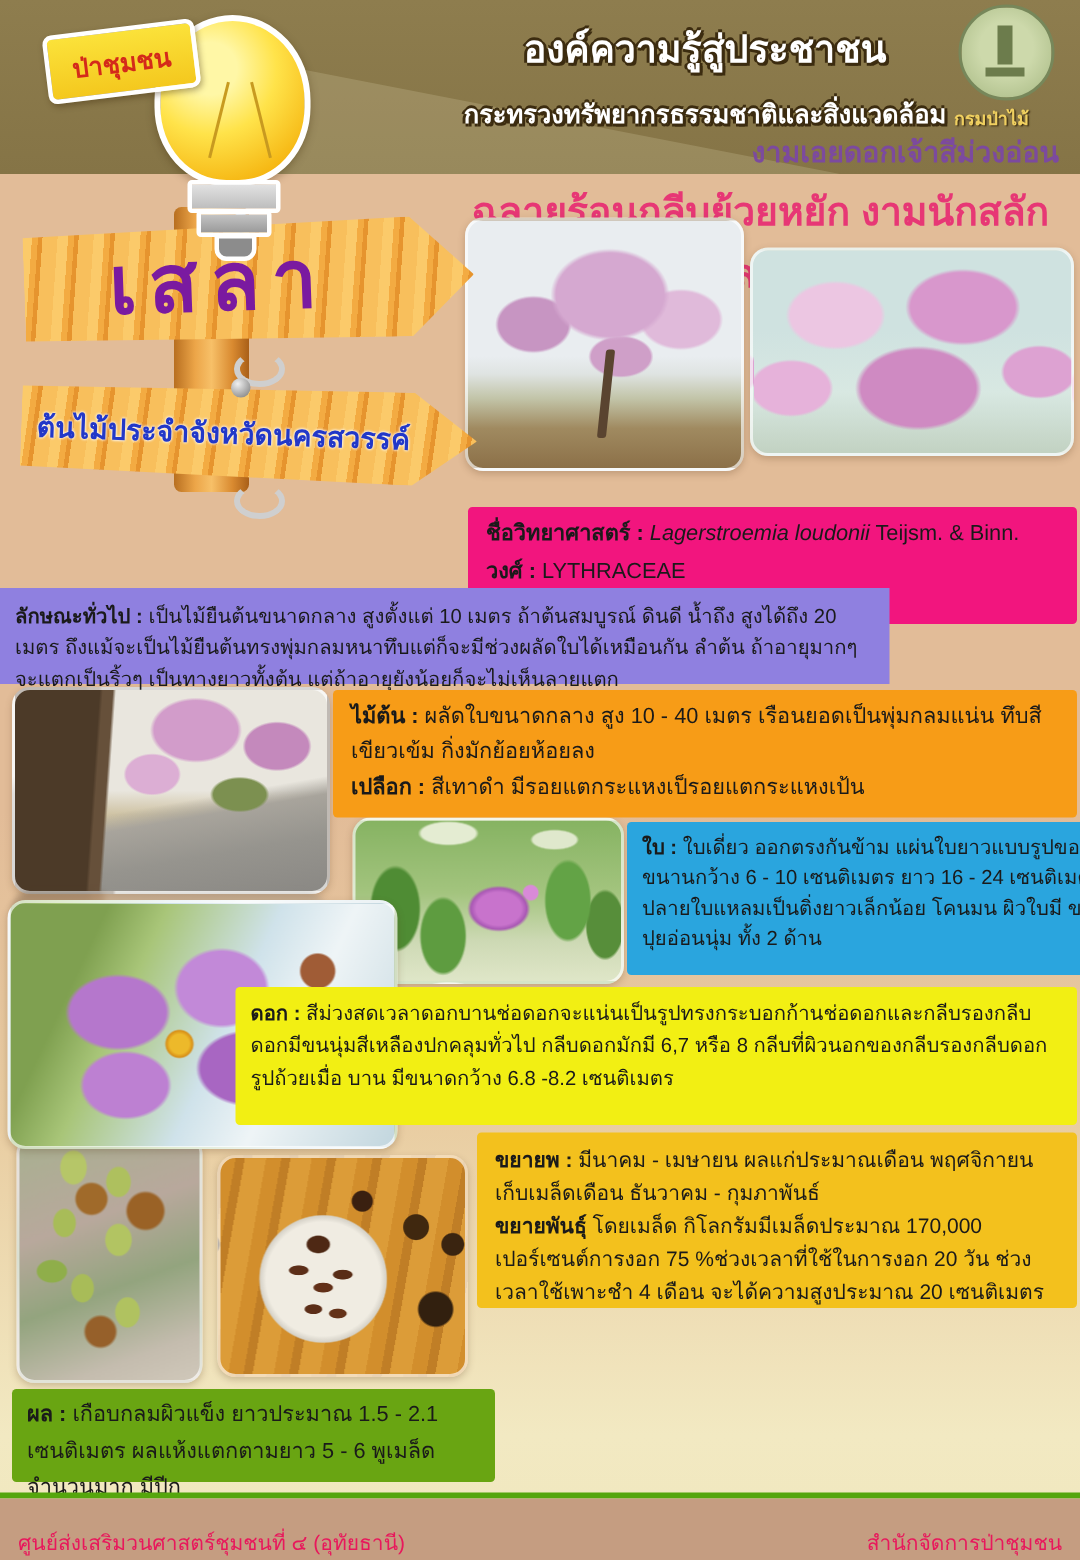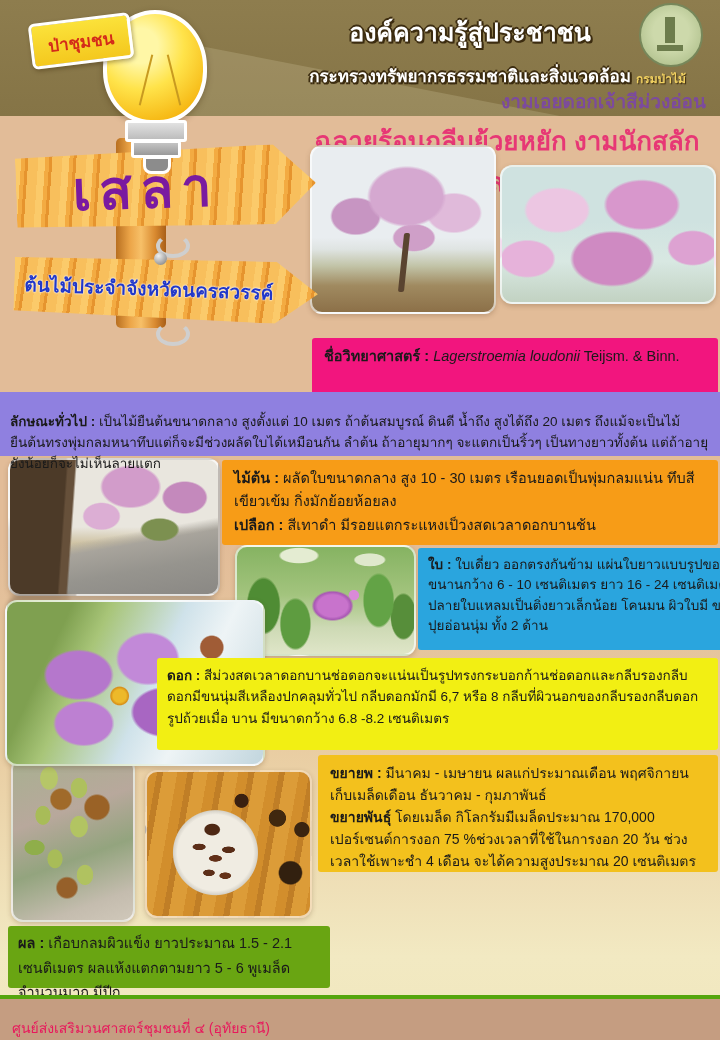--- a/index.html
+++ b/index.html
@@ -144,22 +144,22 @@
       radial-gradient(circle 20px at 88% 70%,#32200f 0 55%,rgba(0,0,0,0) 62%),
       radial-gradient(circle 15px at 80% 32%,#40280f 0 55%,rgba(0,0,0,0) 60%),
       radial-gradient(circle 13px at 95% 40%,#3a2410 0 55%,rgba(0,0,0,0) 62%),
       repeating-linear-gradient(100deg,#d28e2c 0 10px,#c07e26 10px 16px,#dc9c38 16px 30px);}
   
   .box{position:absolute;box-sizing:border-box;color:#1a1a1a;border-radius:3px;}
   .lbl{font-weight:bold;}
   .box-sci{left:312px;top:310px;width:406px;height:78px;background:#f2157e;
     padding:6px 12px;font-size:14.5px;line-height:1.72;margin-top:28px;}
   .italic{font-style:italic;}
-  .box-general{left:0;top:392px;width:720px;height:64px;background:#8f80e0;
-    padding:20px 10px;font-size:13.5px;line-height:1.55;border-radius:0;}
+  .box-general{left:0;top:392px;width:593px;height:64px;background:#8f80e0;
+    padding:9px 10px;font-size:13.5px;line-height:1.55;border-radius:0;}
   .box-trunk{left:222px;top:460px;width:496px;height:85px;background:#f79c17;
     padding:7px 12px;font-size:14.5px;line-height:1.62;}
   .box-leaf{left:418px;top:548px;width:328px;height:102px;background:#2aa5de;
     padding:7px 10px;font-size:13.5px;line-height:1.5;}
   .box-flower{left:157px;top:658px;width:561px;height:92px;background:#f2ef13;
     padding:7px 10px;font-size:13.5px;line-height:1.58;z-index:2;}
   .box-bloom{left:318px;top:755px;width:400px;height:117px;background:#f3c11d;
     padding:7px 12px;font-size:14px;line-height:1.58;}
   .box-benefit{left:392px;top:878px;width:326px;height:60px;background:#ee16da;
     padding:5px 10px;font-size:14.5px;line-height:1.65;}
@@ -228,33 +228,37 @@
   <div class="photo photo-leaves"></div>
   <div class="photo photo-flower"></div>
   <div class="photo photo-fruits"></div>
   <div class="photo photo-seeds"></div>
 
   <div class="box box-sci">
     <div>
       <span class="lbl">ชื่อวิทยาศาสตร์ :</span>
       <span class="italic">Lagerstroemia loudonii</span><span> Teijsm. &amp; Binn.</span>
     </div>
+    <div>
+      <span class="lbl">วงศ์ :</span>
+      <span>LYTHRACEAE</span>
+    </div>
   </div>
 
   <div class="box box-general">
     <span class="lbl">ลักษณะทั่วไป :</span>
     <span>เป็นไม้ยืนต้นขนาดกลาง สูงตั้งแต่ 10 เมตร ถ้าต้นสมบูรณ์ ดินดี น้ำถึง สูงได้ถึง 20 เมตร ถึงแม้จะเป็นไม้ยืนต้นทรงพุ่มกลมหนาทึบแต่ก็จะมีช่วงผลัดใบได้เหมือนกัน ลำต้น ถ้าอายุมากๆ จะแตกเป็นริ้วๆ เป็นทางยาวทั้งต้น แต่ถ้าอายุยังน้อยก็จะไม่เห็นลายแตก</span>
   </div>
 
   <div class="box box-trunk">
     <span class="lbl">ไม้ต้น :</span>
-    <span>ผลัดใบขนาดกลาง สูง 10 - 30 เมตร เรือนยอดเป็นพุ่มกลมแน่น ทึบสีเขียวเข้ม กิ่งมักย้อยห้อยลง</span>
+    <span>ผลัดใบขนาดกลาง สูง 10 - 40 เมตร เรือนยอดเป็นพุ่มกลมแน่น ทึบสีเขียวเข้ม กิ่งมักย้อยห้อยลง</span>
     <br>
     <span class="lbl">เปลือก :</span>
-    <span>สีเทาดำ มีรอยแตกระแหงเป็วงสดเวลาดอกบานช้น</span>
+    <span>สีเทาดำ มีรอยแตกระแหงเป็รอยแตกระแหงเป้น</span>
   </div>
 
   <div class="box box-leaf">
     <span class="lbl">ใบ :</span>
     <span>ใบเดี่ยว ออกตรงกันข้าม แผ่นใบยาวแบบรูปขอบขนานกว้าง 6 - 10 เซนติเมตร ยาว 16 - 24 เซนติเมตร ปลายใบแหลมเป็นติ่งยาวเล็กน้อย โคนมน ผิวใบมี ขนปุยอ่อนนุ่ม ทั้ง 2 ด้าน</span>
   </div>
 
   <div class="box box-flower">
     <span class="lbl">ดอก :</span>
     <span>สีม่วงสดเวลาดอกบานช่อดอกจะแน่นเป็นรูปทรงกระบอกก้านช่อดอกและกลีบรองกลีบดอกมีขนนุ่มสีเหลืองปกคลุมทั่วไป กลีบดอกมักมี 6,7 หรือ 8 กลีบที่ผิวนอกของกลีบรองกลีบดอกรูปถ้วยเมื่อ บาน มีขนาดกว้าง 6.8 -8.2 เซนติเมตร</span>
@@ -270,15 +274,16 @@
 
 
   <div class="box box-fruit">
     <span class="lbl">ผล :</span>
     <span>เกือบกลมผิวแข็ง ยาวประมาณ 1.5 - 2.1 เซนติเมตร ผลแห้งแตกตามยาว 5 - 6 พูเมล็ด จำนวนมาก มีปีก</span>
   </div>
 
   <div class="footer-line"></div>
   <div class="footer">
     <span>ศูนย์ส่งเสริมวนศาสตร์ชุมชนที่ ๔ (อุทัยธานี)</span>
+    <span>สำนักจัดการป่าชุมชน</span>
   </div>
 
 </div>
 
 </body></html>

